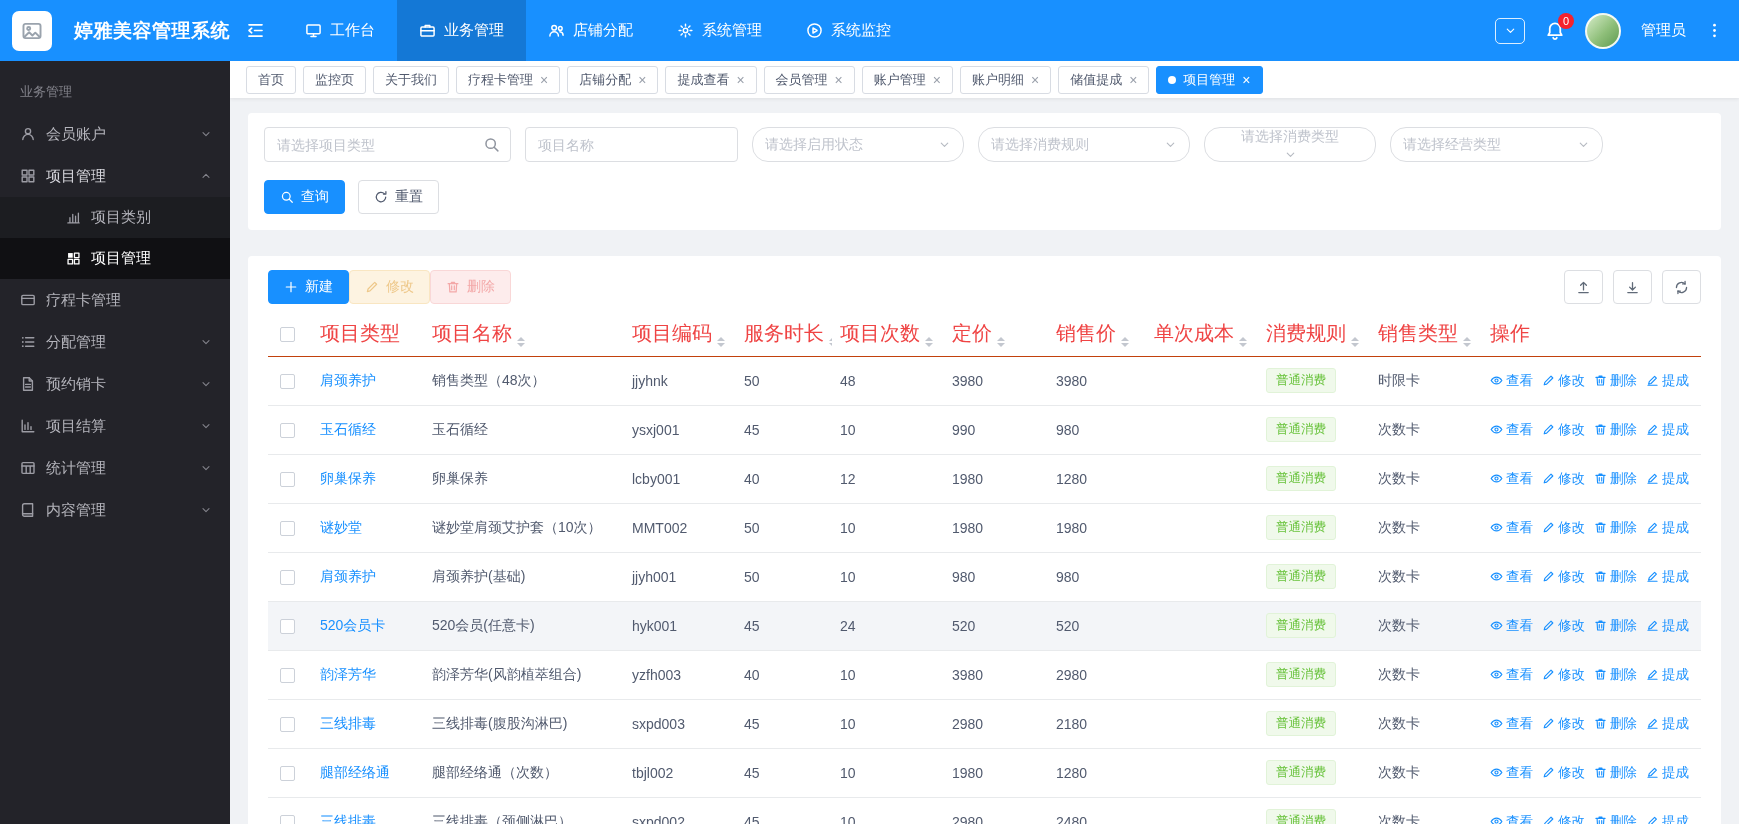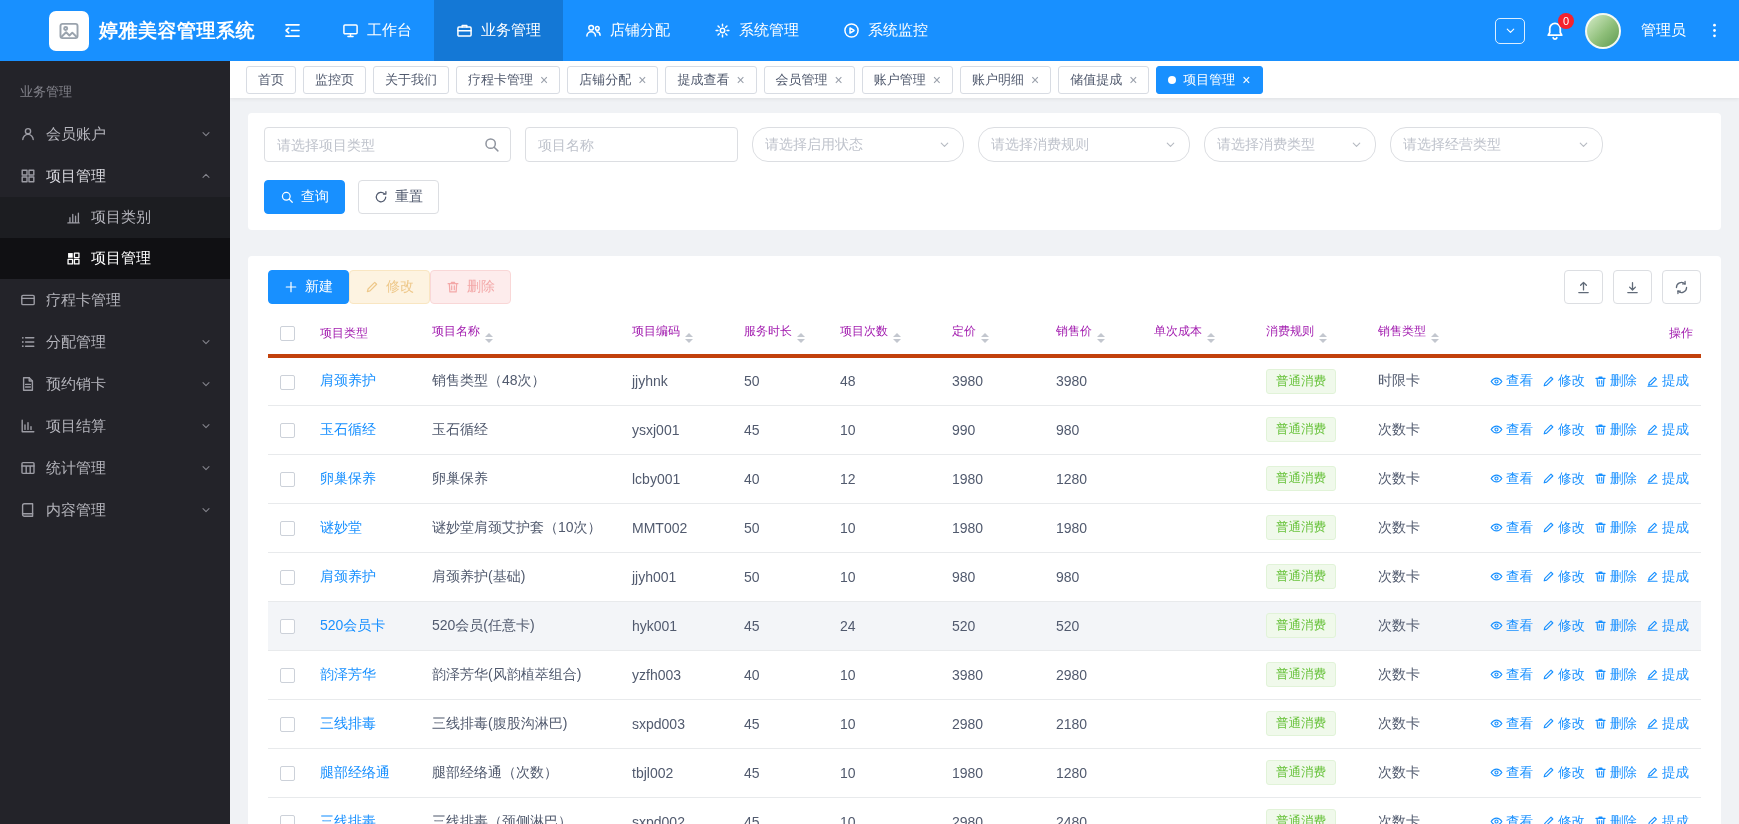--- a/index.html
+++ b/index.html
@@ -4,21 +4,21 @@
 <style>
 *{margin:0;padding:0;box-sizing:border-box;}
 html,body{width:1739px;height:824px;}
 body{overflow:hidden;font-family:"Liberation Sans","DejaVu Sans",sans-serif;background:#f0f2f5;color:#515a6e;}
 .icon{display:inline-flex;width:16px;height:16px;flex:none;}
 .icon svg{width:100%;height:100%;}
 .app{width:1739px;height:824px;display:flex;flex-direction:column;}
 
 
 .topbar{height:61px;flex:0 0 61px;background:#1890ff;display:flex;align-items:center;color:#fff;}
-.logo-area{width:230px;flex:0 0 230px;display:flex;align-items:center;gap:10px;padding-left:12px;margin-left:37px;}
+.logo-area{width:230px;flex:0 0 230px;display:flex;align-items:center;gap:22px;padding-left:12px;}
 .logo{width:40px;height:40px;background:#fff;border-radius:7px;display:flex;align-items:center;justify-content:center;color:#9aa3ad;}
 .logo .icon{width:22px;height:22px;}
 .app-title{font-size:19px;font-weight:700;white-space:nowrap;letter-spacing:.5px;}
 .collapse-btn{margin-left:16px;display:flex;align-items:center;cursor:pointer;}
 .collapse-btn .icon{width:19px;height:19px;}
 .topnav{display:flex;align-items:stretch;height:100%;margin-left:18px;}
 .nav-item{display:flex;align-items:center;gap:8px;padding:0 22px;font-size:15px;cursor:pointer;white-space:nowrap;}
 .nav-item .icon{width:17px;height:17px;}
 .nav-item.active{background:rgba(0,0,0,.16);}
 .topbar-right{margin-left:auto;display:flex;align-items:center;gap:20px;padding-right:16px;}
@@ -77,23 +77,23 @@
 
 
 .table-card{padding:14px 20px 0;overflow:hidden;}
 .table-toolbar{display:flex;align-items:center;margin-bottom:8px;}
 .tt-left{display:flex;}
 .tt-right{margin-left:auto;display:flex;gap:10px;}
 .icon-btn{width:39px;height:34px;border:1px solid #dcdee2;border-radius:4px;background:#fff;display:flex;align-items:center;justify-content:center;color:#606a78;cursor:pointer;}
 .icon-btn .icon{width:15px;height:15px;}
 table{width:100%;border-collapse:collapse;table-layout:fixed;}
 th,td{text-align:left;padding:0 8px;white-space:nowrap;overflow:hidden;}
-thead th{height:44px;font-size:12px;color:#a21caf;font-weight:400;border-bottom:4px solid #c2410c;}
+thead th{height:44px;font-size:20px;color:#ef4444;font-weight:400;border-bottom:1px solid #c2410c;}
 tbody td{height:49px;font-size:14px;color:#515a6e;border-bottom:1px solid #e8eaec;}
-.th-op{text-align:right;}
+.th-op{text-align:left;}
 tr.highlighted{background:#f3f5f8;}
 .td-check{padding-left:12px;}
 .checkbox{display:inline-block;width:15px;height:15px;border:1px solid #ccd1d9;border-radius:2px;background:#fff;vertical-align:middle;cursor:pointer;}
 .link{color:#1890ff;cursor:pointer;}
 .tag-success{display:inline-block;height:25px;line-height:23px;padding:0 9px;font-size:12.5px;color:#67c23a;background:#f0f9eb;border:1px solid #e1f3d8;border-radius:3px;}
 .actions{display:flex;align-items:center;gap:9px;}
 .action-link{display:inline-flex;align-items:center;gap:3px;color:#1890ff;font-size:13.5px;cursor:pointer;text-decoration:none;}
 .action-link .icon{width:13px;height:13px;}
 .sort{display:inline-flex;flex-direction:column;align-items:center;margin-left:5px;vertical-align:-2px;cursor:pointer;}
 .sort i{display:block;width:0;height:0;border-left:4px solid transparent;border-right:4px solid transparent;}
@@ -411,21 +411,21 @@
                 </span>
               </div>
               <div class="fselect" style="width: 212px;">
                 <span class="ph">请选择消费规则</span>
                 <span class="icon sel-arrow">
                   <svg viewBox="0 0 16 16" fill="none" stroke="currentColor" stroke-width="1.4" stroke-linecap="round" stroke-linejoin="round">
                     <path d="M4 6.2l4 4 4-4"></path>
                   </svg>
                 </span>
               </div>
-              <div class="fselect" style="width: 172px;">
+              <div class="fselect" style="width: 172px; flex-direction: column;">
                 <span class="ph">请选择消费类型</span>
                 <span class="icon sel-arrow">
                   <svg viewBox="0 0 16 16" fill="none" stroke="currentColor" stroke-width="1.4" stroke-linecap="round" stroke-linejoin="round">
                     <path d="M4 6.2l4 4 4-4"></path>
                   </svg>
                 </span>
               </div>
               <div class="fselect" style="width: 213px;">
                 <span class="ph">请选择经营类型</span>
                 <span class="icon sel-arrow">

